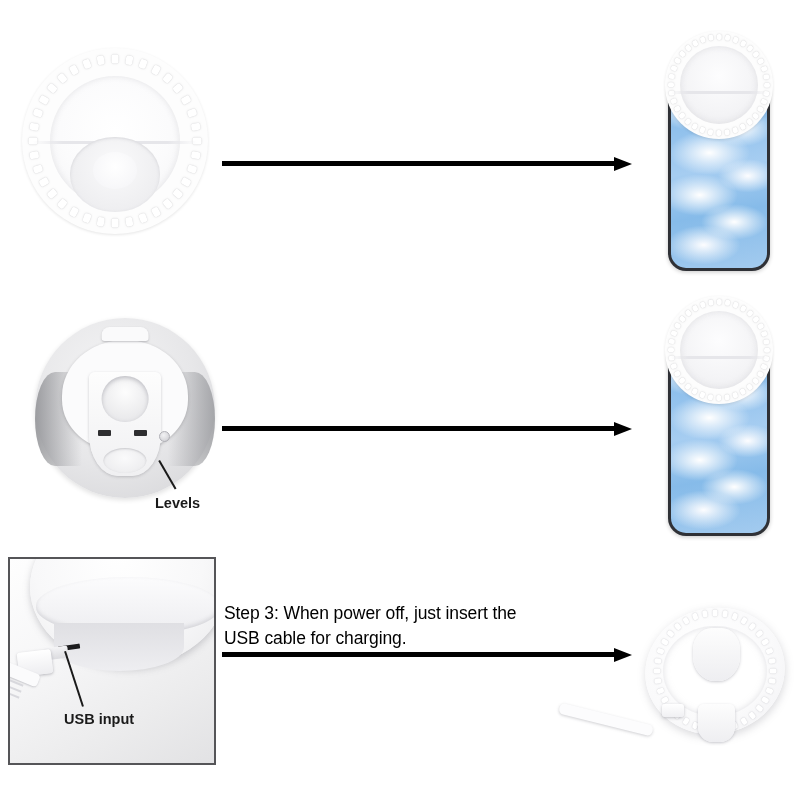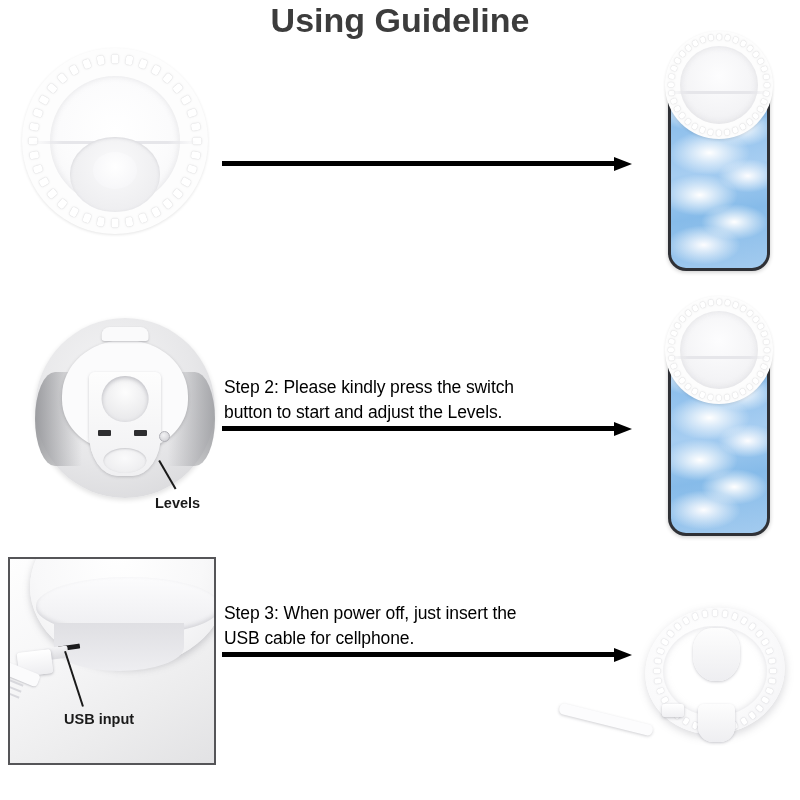--- a/index.html
+++ b/index.html
@@ -361,21 +361,20 @@
     background: linear-gradient(to bottom, #ffffff, #f0f0f3);
     border-radius: 3px;
     box-shadow: 0 1px 3px rgba(140,140,150,0.5);
   }
 </style>
 </head>
 <body>
 
 <div id="page">
 
-  <div id="page-title">Using Guideline</div>
 
   <div class="ringlight" id="ring1" style="left:22px; top:48px; width:186px; height:186px;">
     <div class="ring-outer"></div>
     <div class="ring-beads" id="ring1-beads">
         <div class="bead" style="width: 7px; height: 9px; transform: translate(-50%, -50%) rotate(0deg) translateY(-82px);"></div>
         <div class="bead" style="width: 7px; height: 9px; transform: translate(-50%, -50%) rotate(10deg) translateY(-82px);"></div>
         <div class="bead" style="width: 7px; height: 9px; transform: translate(-50%, -50%) rotate(20deg) translateY(-82px);"></div>
         <div class="bead" style="width: 7px; height: 9px; transform: translate(-50%, -50%) rotate(30deg) translateY(-82px);"></div>
         <div class="bead" style="width: 7px; height: 9px; transform: translate(-50%, -50%) rotate(40deg) translateY(-82px);"></div>
         <div class="bead" style="width: 7px; height: 9px; transform: translate(-50%, -50%) rotate(50deg) translateY(-82px);"></div>
@@ -492,22 +491,20 @@
     <div class="bv-contact" style="left:55%; top:62%; width:7%; height:3.5%;"></div>
 
     <div class="bv-pad" style="top:72%; width:24%; height:14%;"></div>
 
     <div class="bv-button" id="sw-button" style="left:69%; top:63%; width:11px; height:11px;"></div>
   </div>
 
   <div class="leader" style="left:160px; top:460px; width:33px; transform:rotate(60deg);"></div>
   <div class="callout-label" style="left:155px; top:495px;">Levels</div>
 
-  <div class="step-text" style="left:224px; top:375px; width:400px;">Step 2: Please kindly press the switch
-button to start and adjust the Levels.</div>
 
   <div class="arrow" style="left:222px; top:422px; width:410px;">
     <div class="shaft" style="width:392px;"></div>
     <div class="head" style="left:392px;"></div>
   </div>
 
   <div class="phone" style="left:668px; top:338px; width:102px; height:198px;">
     <div class="phone-screen">
       <div class="phone-notch" style="width:44px; height:11px;">
         <div class="notch-speaker"></div>
@@ -572,21 +569,21 @@
     <div class="usb-cable" style="left:-12px; top:108px; width:42px; height:13px;"></div>
     <div class="usb-cable-rib" style="left:-6px; top:122px; width:20px;"></div>
     <div class="usb-cable-rib" style="left:-8px; top:128px; width:20px;"></div>
     <div class="usb-cable-rib" style="left:-10px; top:134px; width:20px;"></div>
 
     <div class="leader" style="left:56px; top:92px; width:58px; transform:rotate(72deg);"></div>
     <div class="callout-label" style="left:54px; top:152px;">USB input</div>
   </div>
 
   <div class="step-text" style="left:224px; top:601px; width:400px;">Step 3: When power off, just insert the
-USB cable for cellphone.</div>
+USB cable for charging.</div>
 
   <div class="arrow" style="left:222px; top:648px; width:410px;">
     <div class="shaft" style="width:392px;"></div>
     <div class="head" style="left:392px;"></div>
   </div>
 
   <div id="angled-ring" style="left:645px; top:608px; width:140px; height:126px;">
     <div class="ar-outer"></div>
     <div class="ar-beadring" id="ring3-beads">
         <div class="ar-bead" style="width: 5px; height: 7px; transform: translate(-50%, -50%) rotate(0deg) translateY(-58px);"></div>

